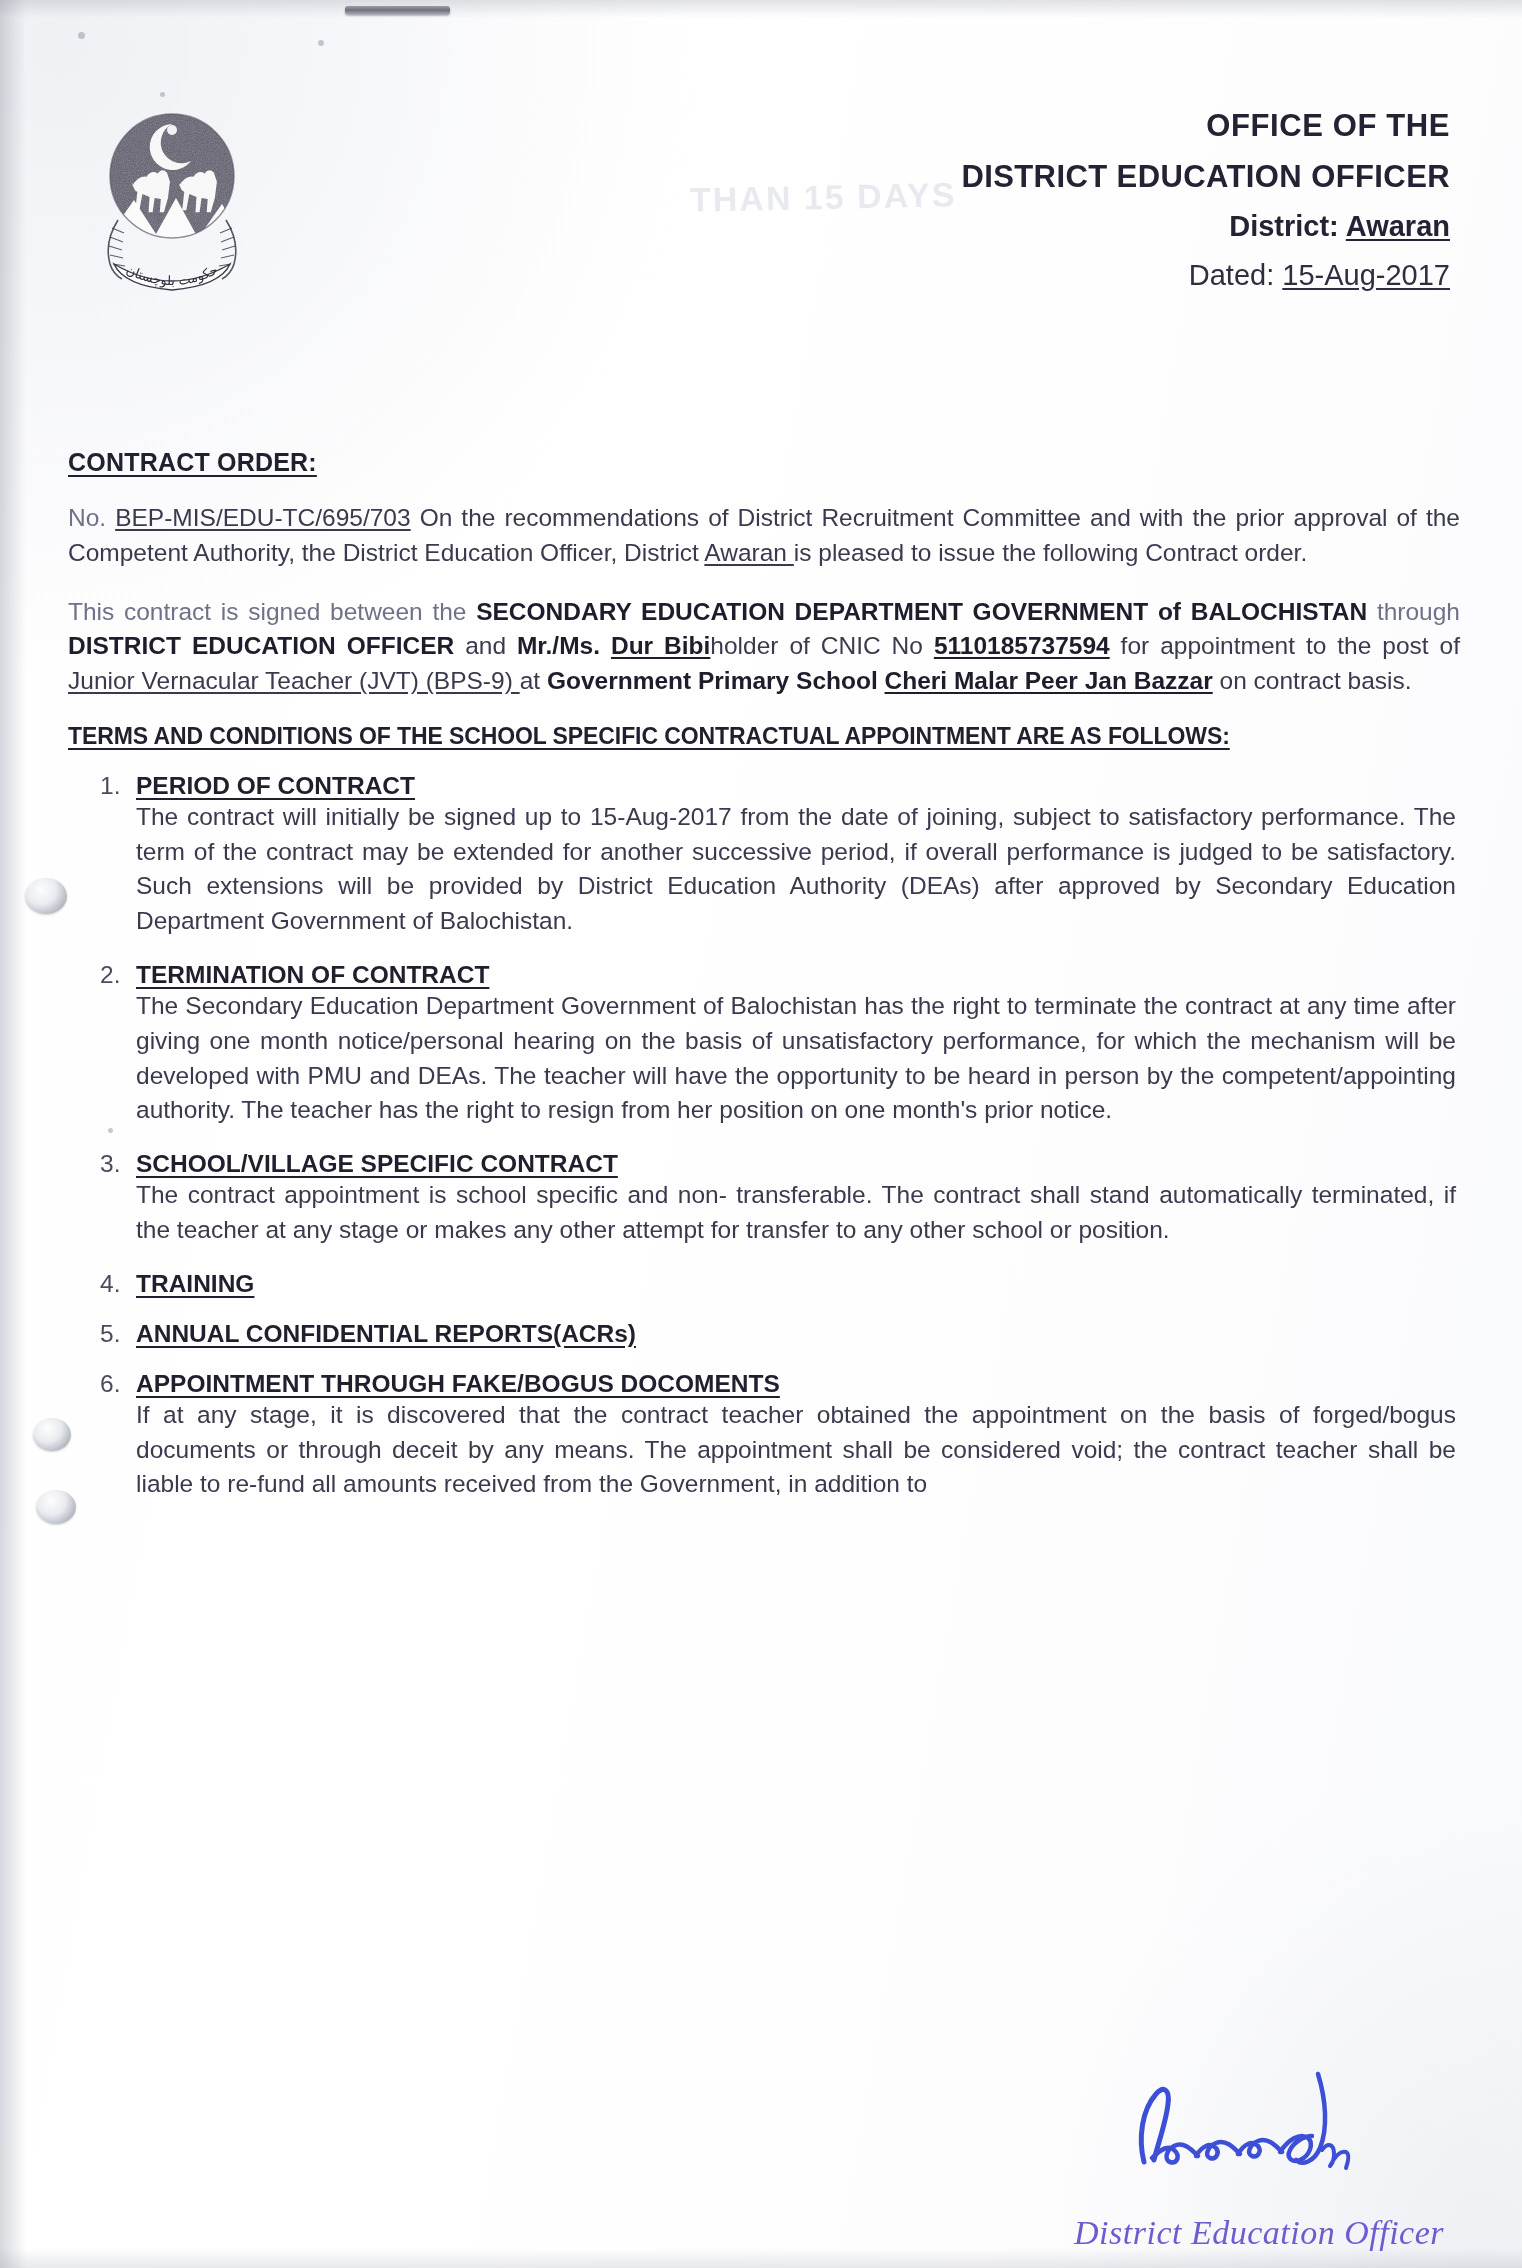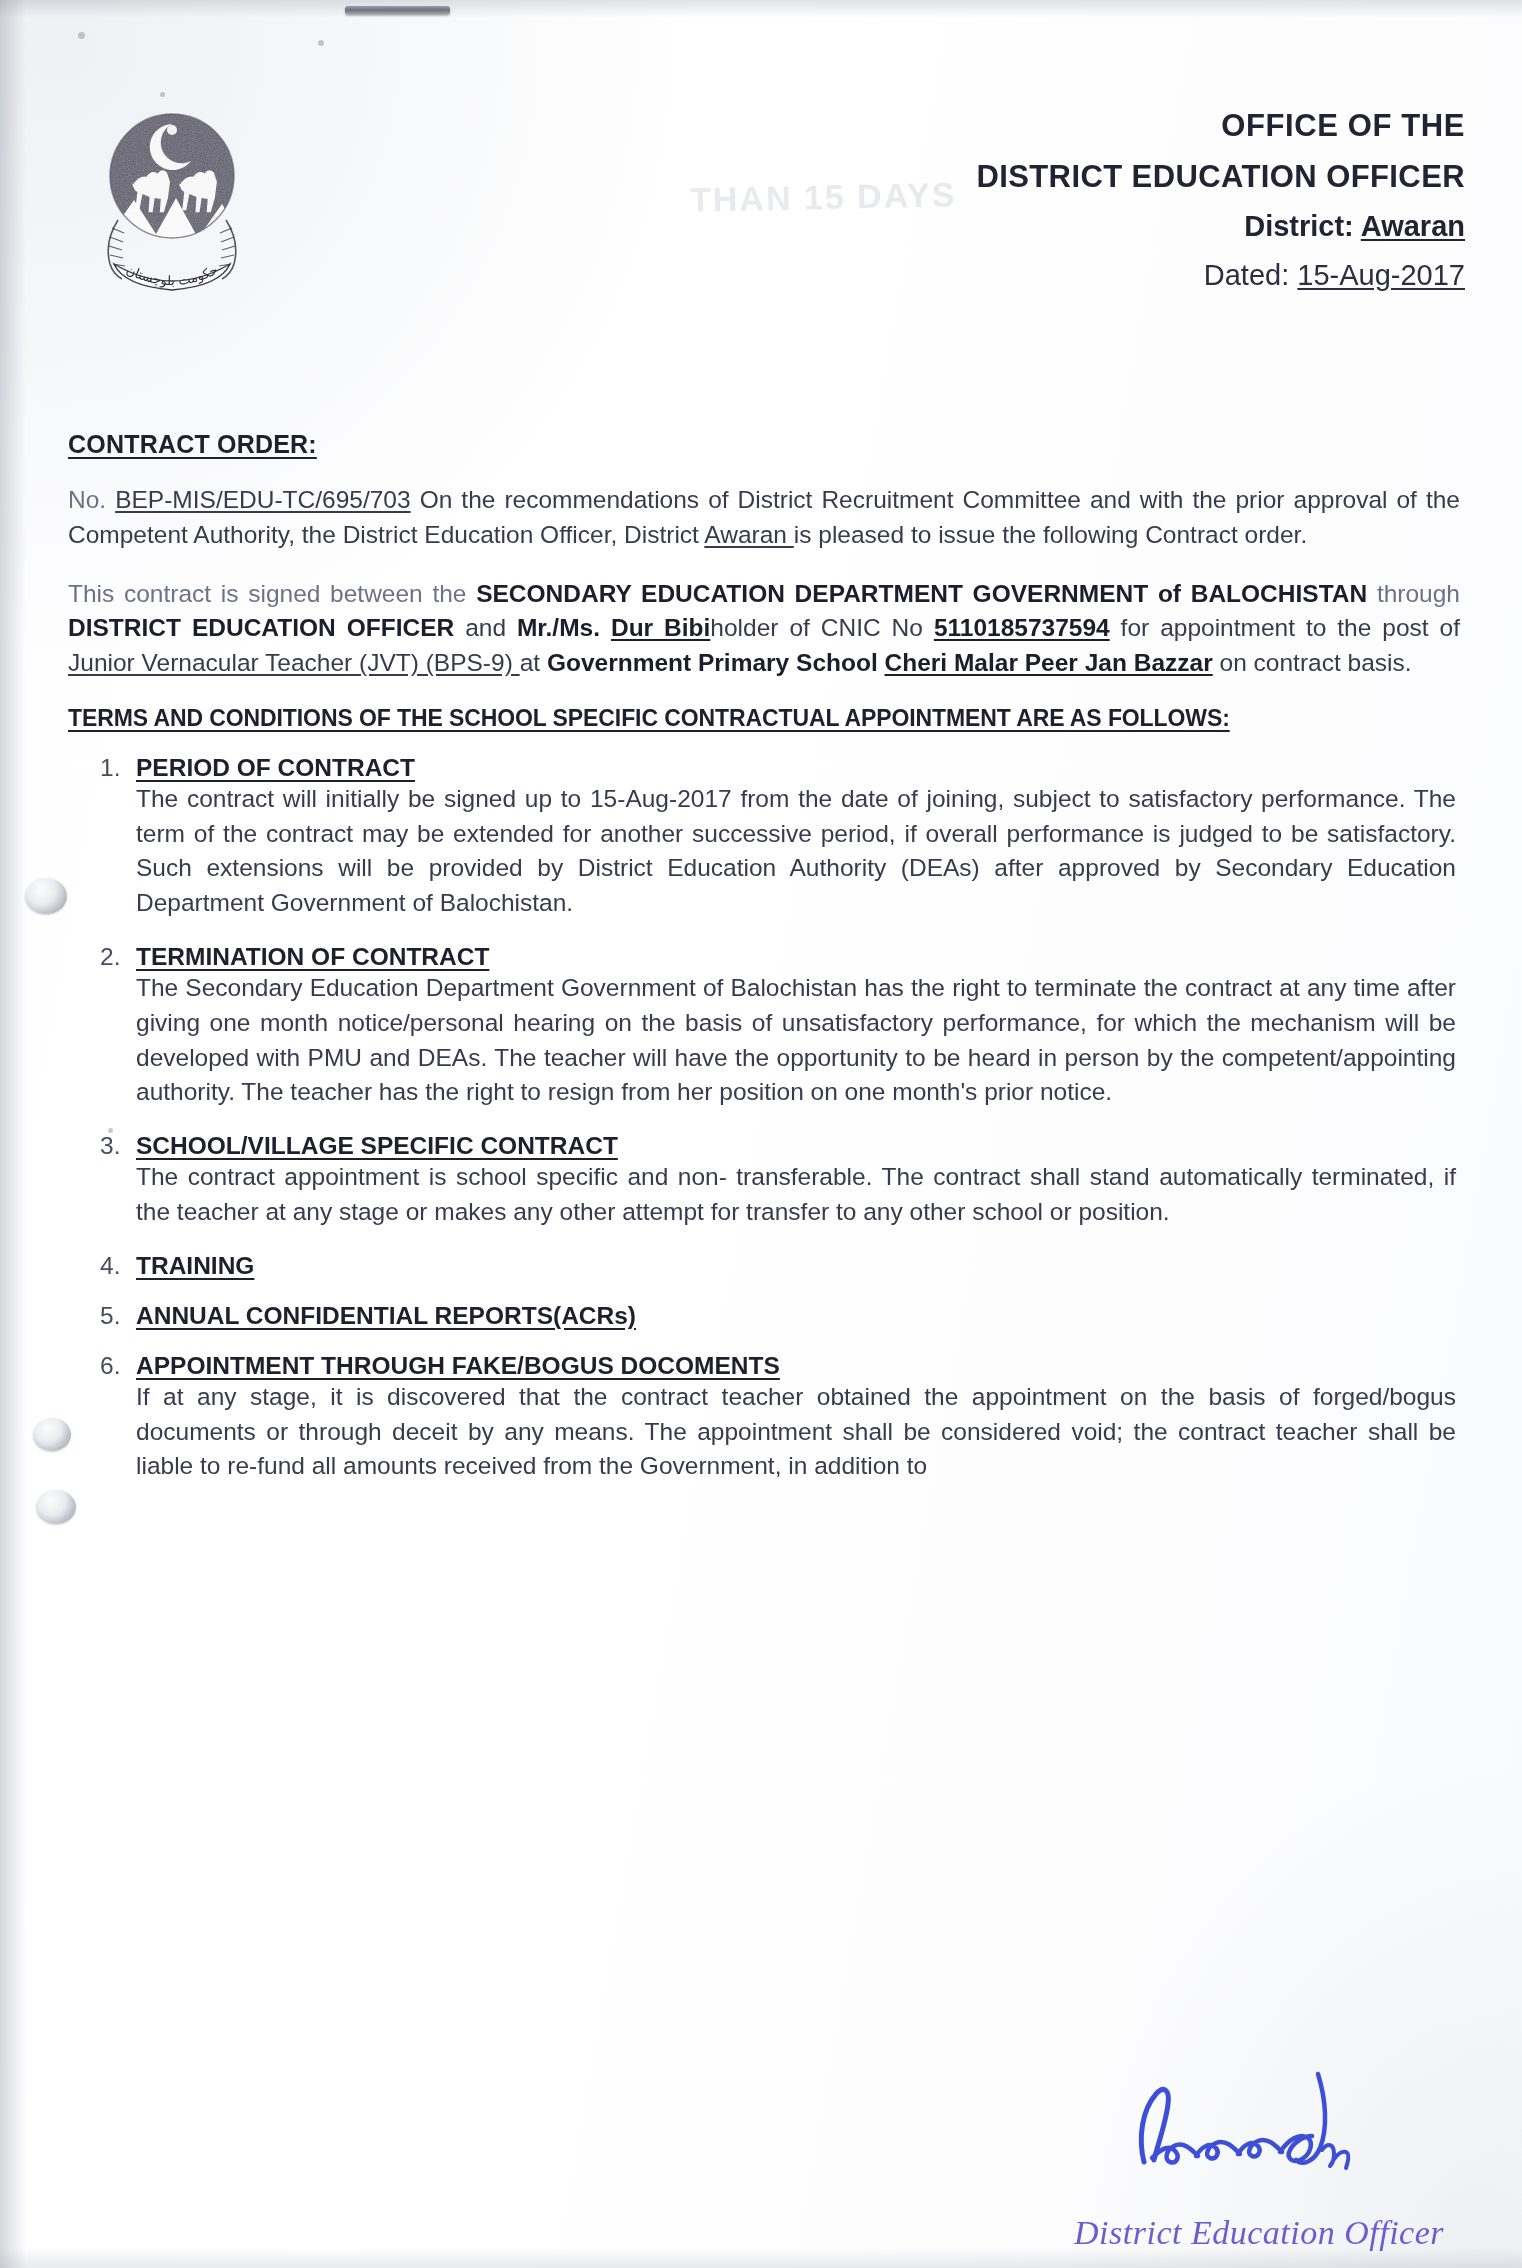--- a/index.html
+++ b/index.html
@@ -68,21 +68,21 @@
   
   #header { position:absolute; left:0; top:0; width:100%; height:400px; }
 
   #emblem {
     position:absolute; left:72px; top:88px;
     width:200px; height:210px;
   }
   #emblem svg { width:100%; height:100%; }
 
   #header-lines {
-    position:absolute; right:57px; top:110px;
+    position:absolute; right:72px; top:110px;
     text-align:right;
     line-height:1.0;
   }
   .hline { margin-bottom:20px; }
   .h-office {
     font-size:31px; font-weight:700; letter-spacing:.6px; color:#232334;
   }
   .h-deo {
     font-size:31px; font-weight:700; letter-spacing:.4px; color:#232334;
   }
@@ -90,21 +90,21 @@
     font-size:29px; font-weight:700; color:#232334;
   }
   .h-dated {
     font-size:29px; font-weight:400; color:#2e2e40;
   }
   .ul { text-decoration:underline; text-underline-offset:3px; }
 
   
   #body-area {
     position:absolute;
-    left:68px; top:430px;
+    left:68px; top:448px;
     width:1392px;
   }
 
   .sec-title {
     font-size:25px; font-weight:700; letter-spacing:.2px;
     text-decoration:underline; text-underline-offset:4px;
     color:#20202f;
     margin-bottom:24px;
   }
 

